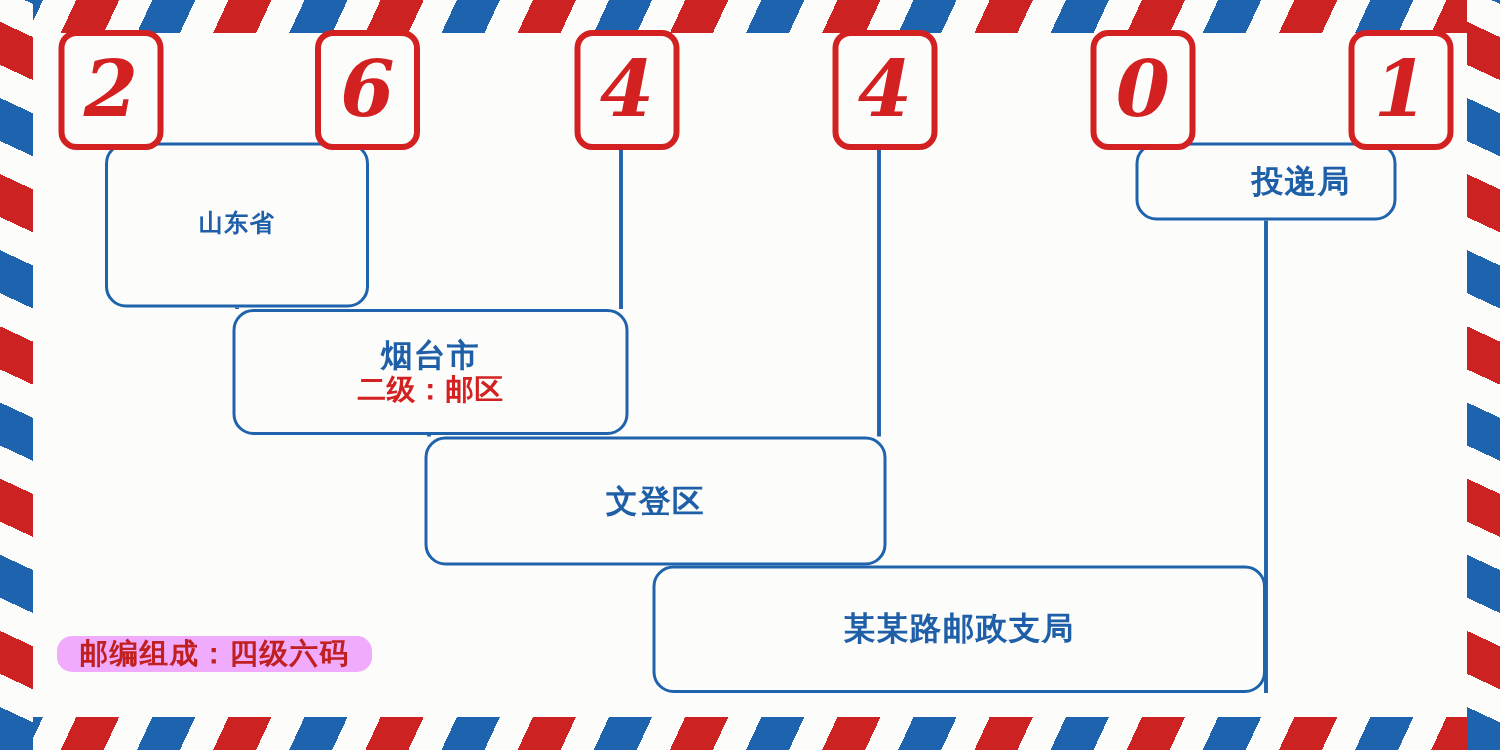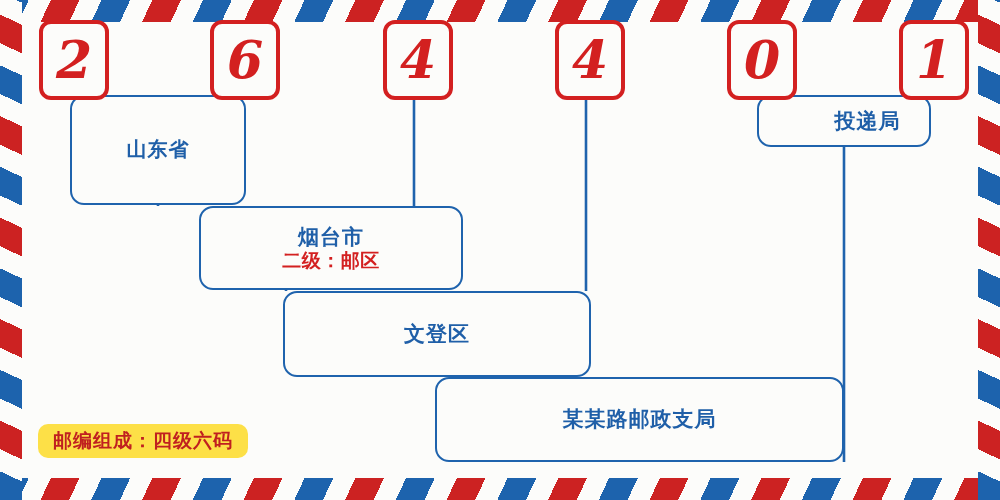--- a/index.html
+++ b/index.html
@@ -83,33 +83,33 @@
     color:#d32020;
     font-weight:700;
     font-size:19px;
     line-height:1.2;
     letter-spacing:.5px;
     font-family:"DejaVu Sans","Liberation Sans",sans-serif;
   }
 
   
   #box-l1{left:70px;top:95px;width:176px;height:110px;}
-  #box-l1 .t1{font-size:20px;margin-bottom:1px;}
+  #box-l1 .t1{font-size:16px;margin-bottom:1px;}
   #box-l1 .t2{font-size:18px;}
-  #box-l2{left:155px;top:206px;width:264px;height:84px;margin-left:44px;}
+  #box-l2{left:155px;top:206px;width:264px;height:84px;}
   #box-l3{left:283px;top:291px;width:308px;height:86px;gap:36px;}
   #box-l4{left:435px;top:377px;width:409px;height:85px;}
   #box-del{left:757px;top:95px;width:174px;height:52px;}
   #box-del .t1{font-size:21px;margin-left:47px;}
 
   
   #pill{
     position:absolute;left:38px;top:424px;
-    width:210px;height:34px;
-    background:#fde047;
+    width:210px;height:24px;
+    background:#f0abfc;
     border-radius:10px;
     display:flex;align-items:center;justify-content:center;
     color:#c02020;
     font-weight:700;font-size:19px;letter-spacing:1px;
     font-family:"DejaVu Serif","Liberation Serif",serif;
     z-index:4;
   }
 </style>
 </head>
 <body>

